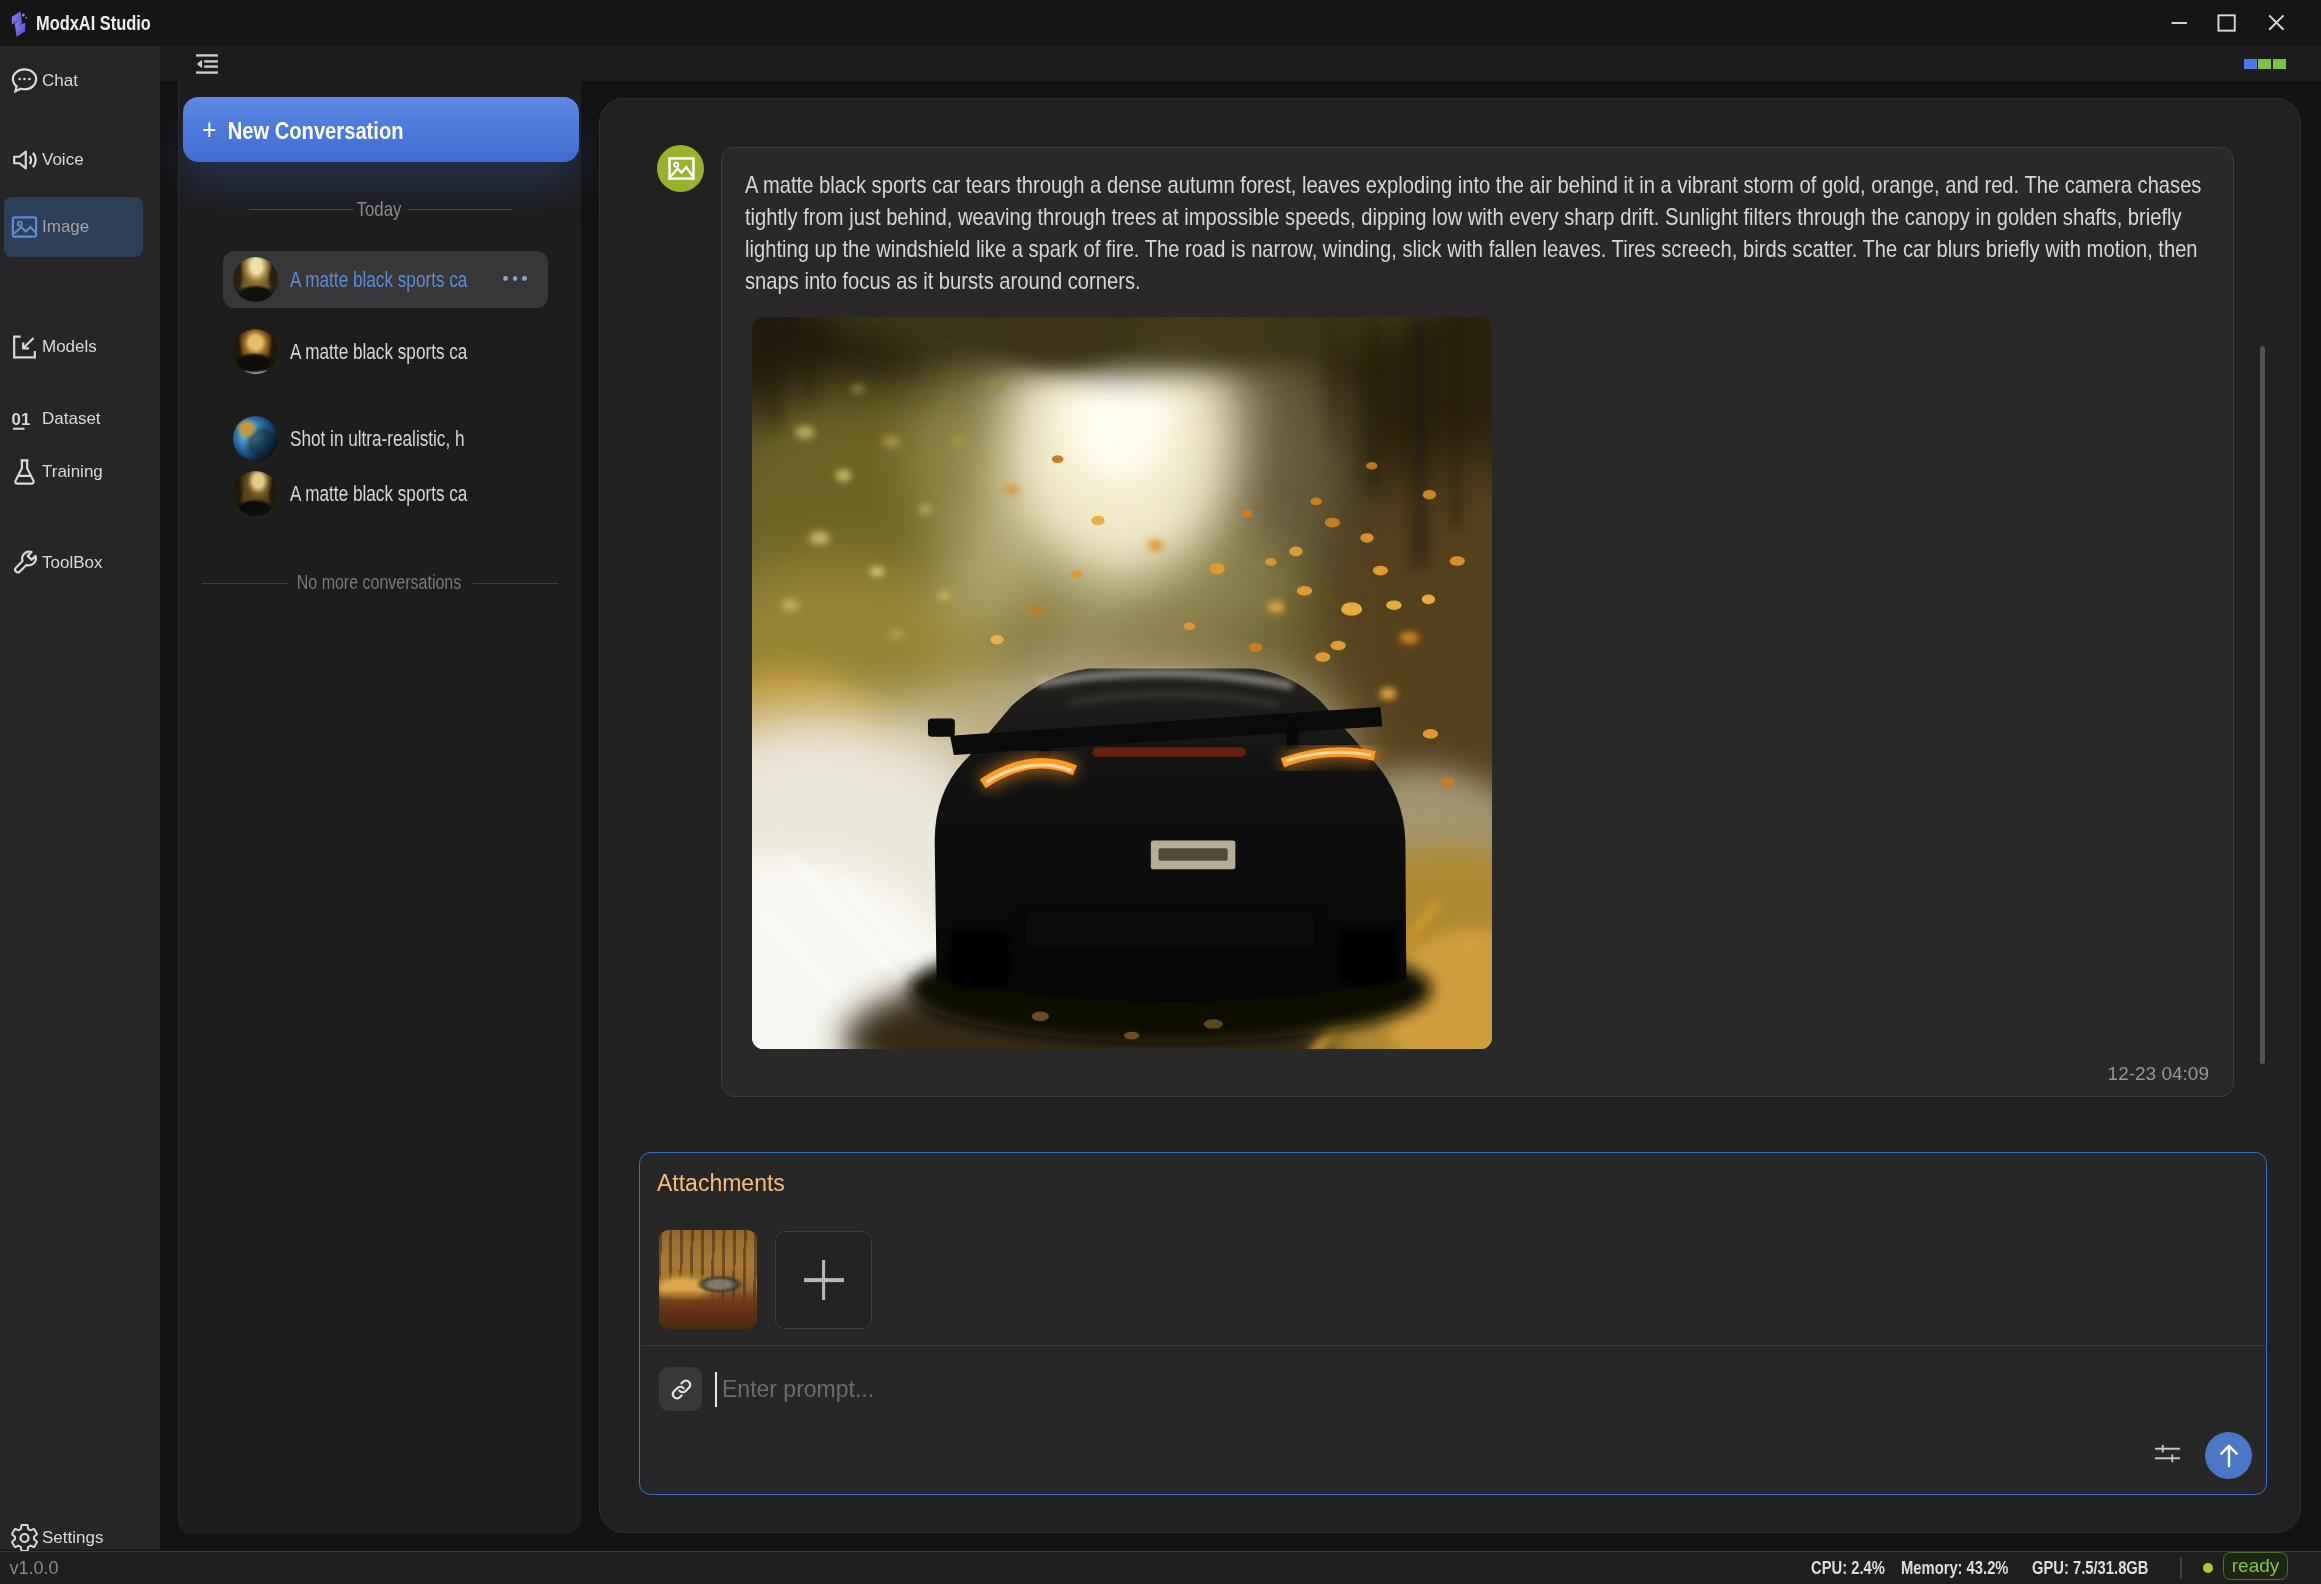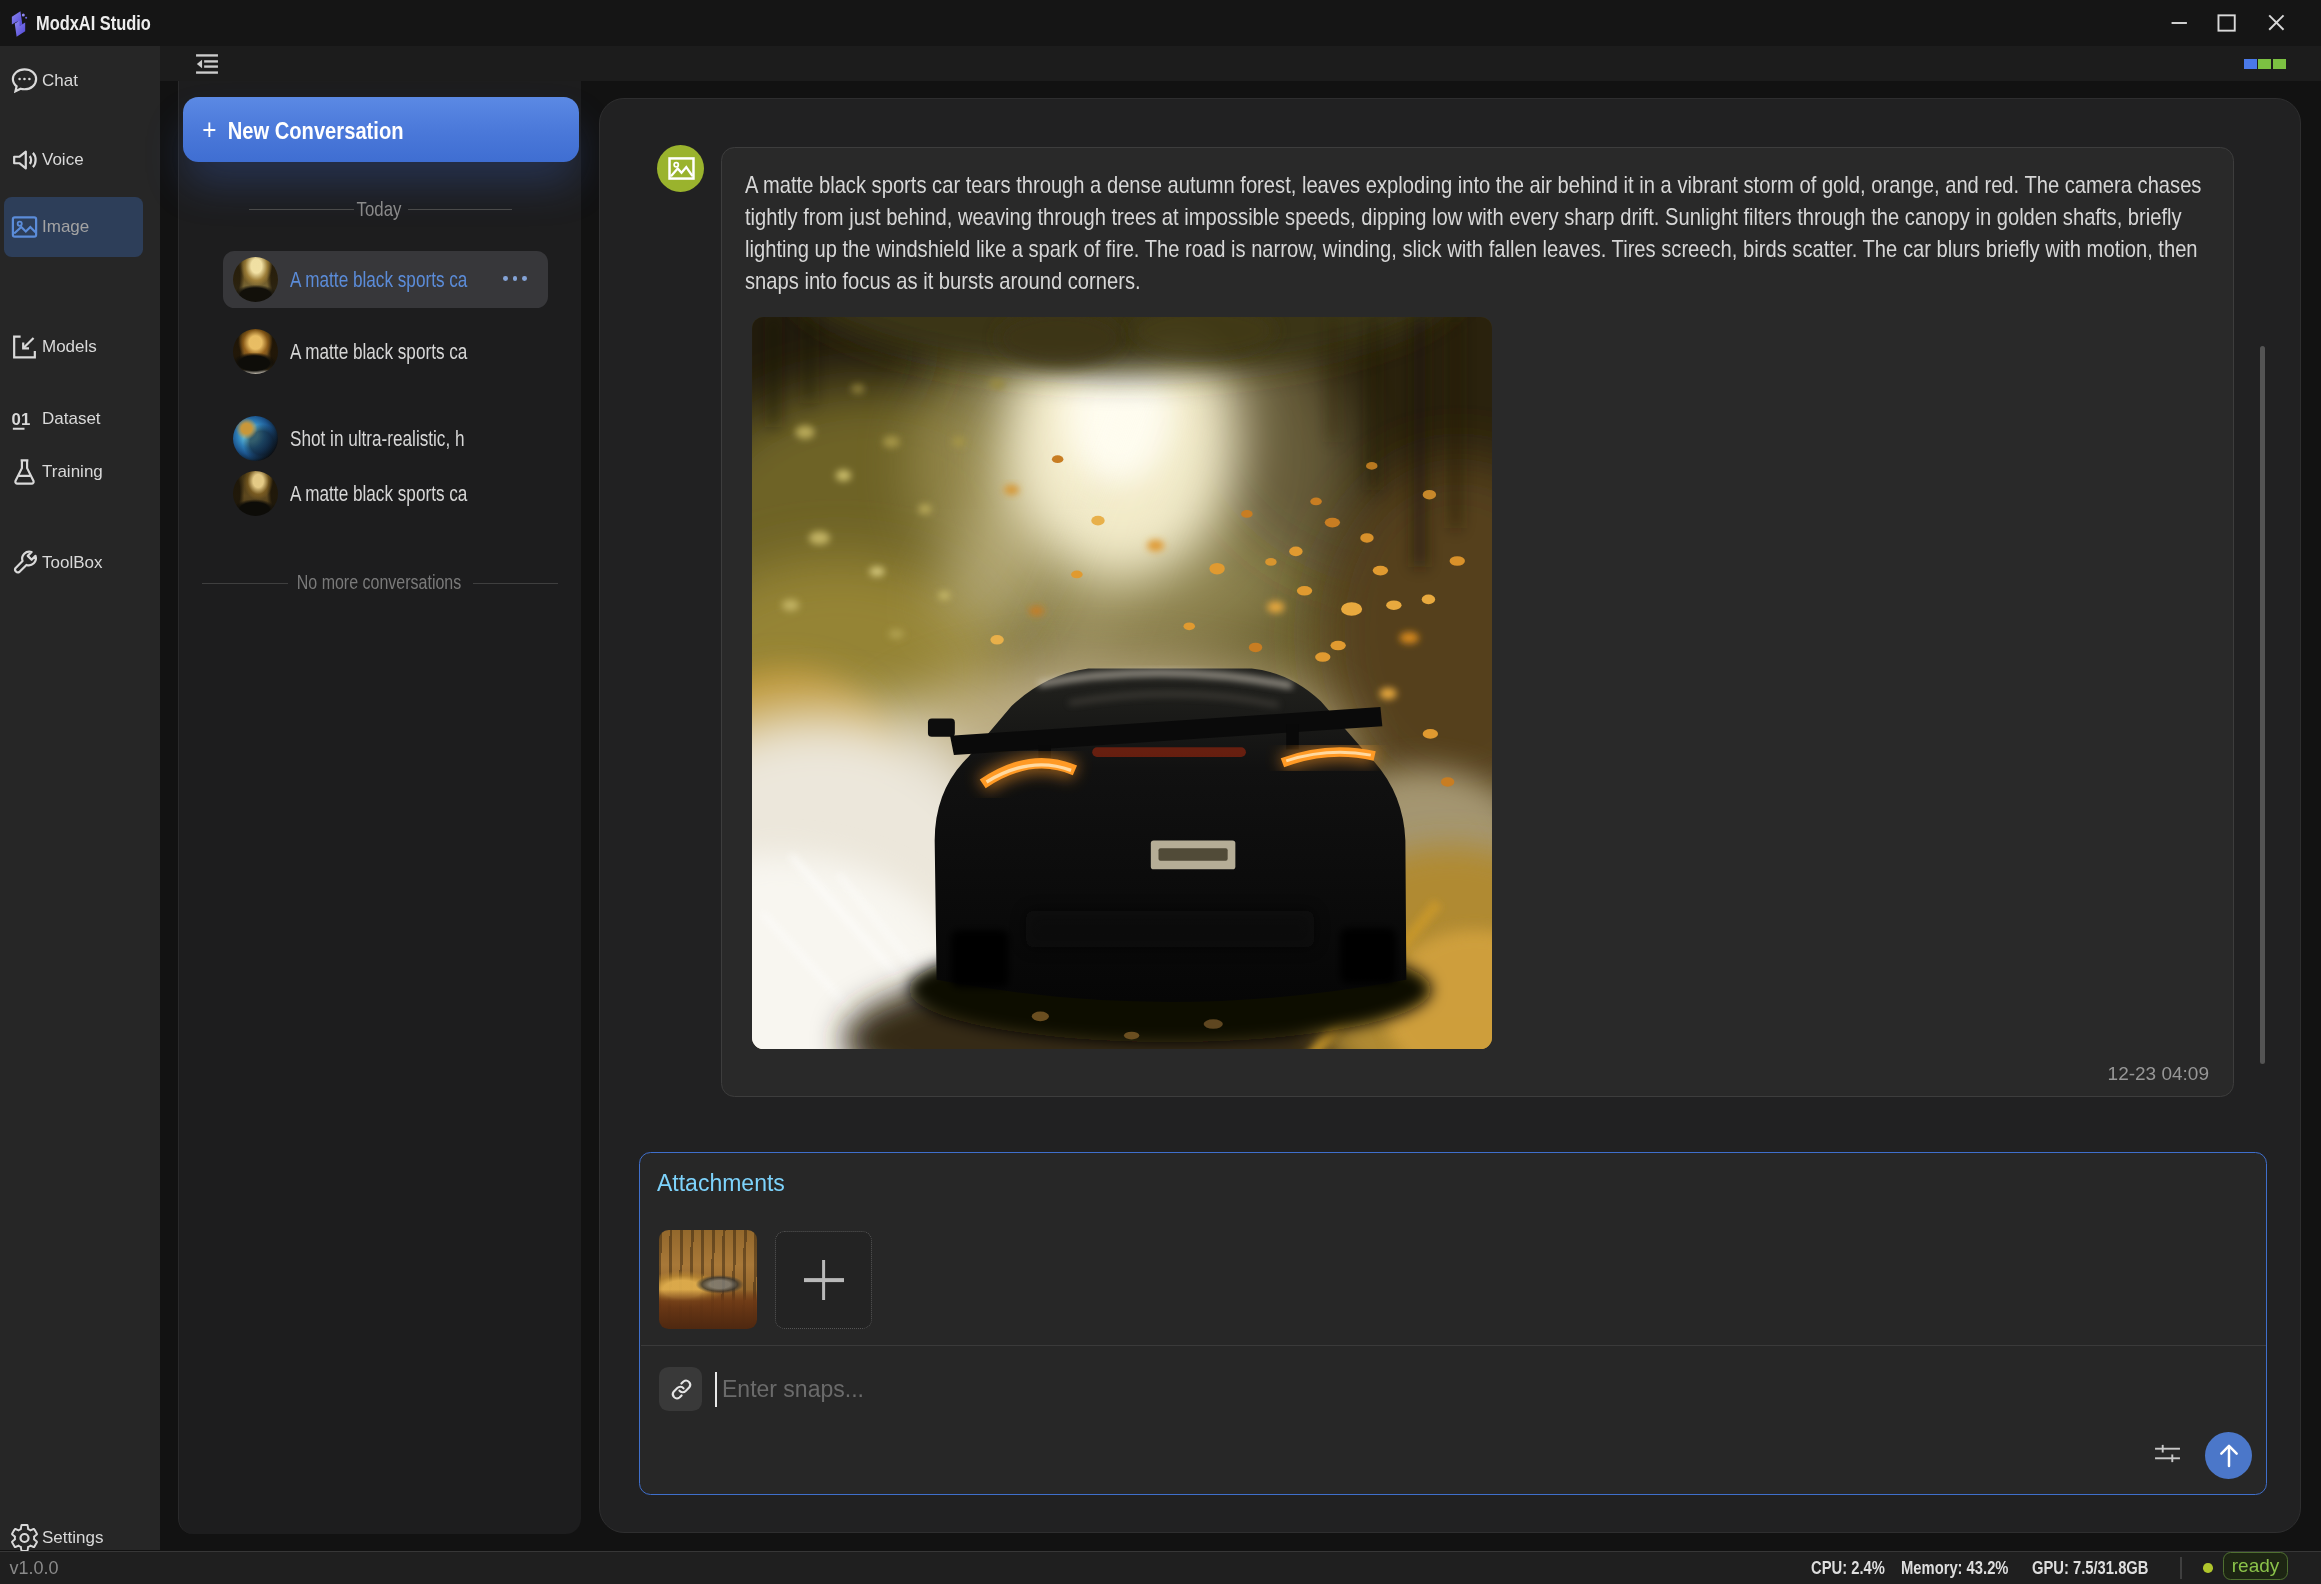--- a/index.html
+++ b/index.html
@@ -48,21 +48,21 @@
     color:#d6d6d6; }
   #msgtext div { white-space:nowrap; transform:scaleX(0.84); transform-origin:0 0; }
   #timestamp { left:1994px; top:1063px; width:215px; text-align:right; font-size:19px;
     color:#979797; }
   #scrollbar { left:2260px; top:346px; width:4.8px; height:718px; background:#545454;
     border-radius:2.9px; }
   #carimg { left:752px; top:317px; width:740px; height:732px; border-radius:11.5px;
     overflow:hidden; }
   #attach { left:639px; top:1152px; width:1628px; height:343px; background:#272727;
     border:1.9px solid #3f6fcc; border-radius:11.5px; }
-  #attachlabel { left:657px; top:1170px; font-size:23px; color:#7dd3fc; }
+  #attachlabel { left:657px; top:1170px; font-size:23px; color:#fdba74; }
   #attachthumb { left:659px; top:1230px; width:98px; height:99px; border-radius:9.6px;
     overflow:hidden; }
   #plusbox { left:775px; top:1231px; width:97px; height:98px; background:#232323;
     border:1.9px dotted #585858; border-radius:9.6px; }
   #plusbox:before { content:""; position:absolute; left:50%; top:50%; width:40px; height:3.8px;
     background:#b9b9b9; transform:translate(-50%,-50%); }
   #plusbox:after { content:""; position:absolute; left:50%; top:50%; width:3.8px; height:40px;
     background:#b9b9b9; transform:translate(-50%,-50%); }
   #attachdiv { left:641px; top:1345px; width:1625px; height:1px; background:#3a3a3a; }
   #linkbtn { left:659px; top:1367px; width:43px; height:44px; background:#393939;
@@ -422,21 +422,21 @@
 <div class="abs" id="attachdiv"></div>
 <div class="abs" id="linkbtn">
   <svg class="abs" style="left:9.6px;top:9.6px" width="25" height="25" viewBox="0 0 24 24">
     <g stroke="#e6e6e6" stroke-width="2" fill="none" stroke-linecap="round">
       <path d="M10 13 a4 4 0 0 0 6 .4 l3.5-3.5 a4 4 0 0 0-5.6-5.6 l-2 2"></path>
       <path d="M14 11 a4 4 0 0 0-6-.4 l-3.5 3.5 a4 4 0 0 0 5.6 5.6 l2-2"></path>
     </g>
   </svg>
 </div>
 <div class="abs" id="caret"></div>
-<div class="abs" id="placeholder">Enter snaps...</div>
+<div class="abs" id="placeholder">Enter prompt...</div>
 <svg class="abs" style="left:2155px;top:1442px" width="25" height="23" viewBox="0 0 26 24">
   <g stroke="#c8c8c8" stroke-width="2" fill="none">
     <line x1="0" y1="7" x2="26" y2="7"></line>
     <line x1="0" y1="17" x2="26" y2="17"></line>
     <line x1="8" y1="3" x2="8" y2="11"></line>
     <line x1="18" y1="13" x2="18" y2="21"></line>
   </g>
 </svg>
 <div class="abs" id="upbtn">
   <svg class="abs" style="left:11.5px;top:10.6px" width="24" height="26" viewBox="0 0 25 27">

